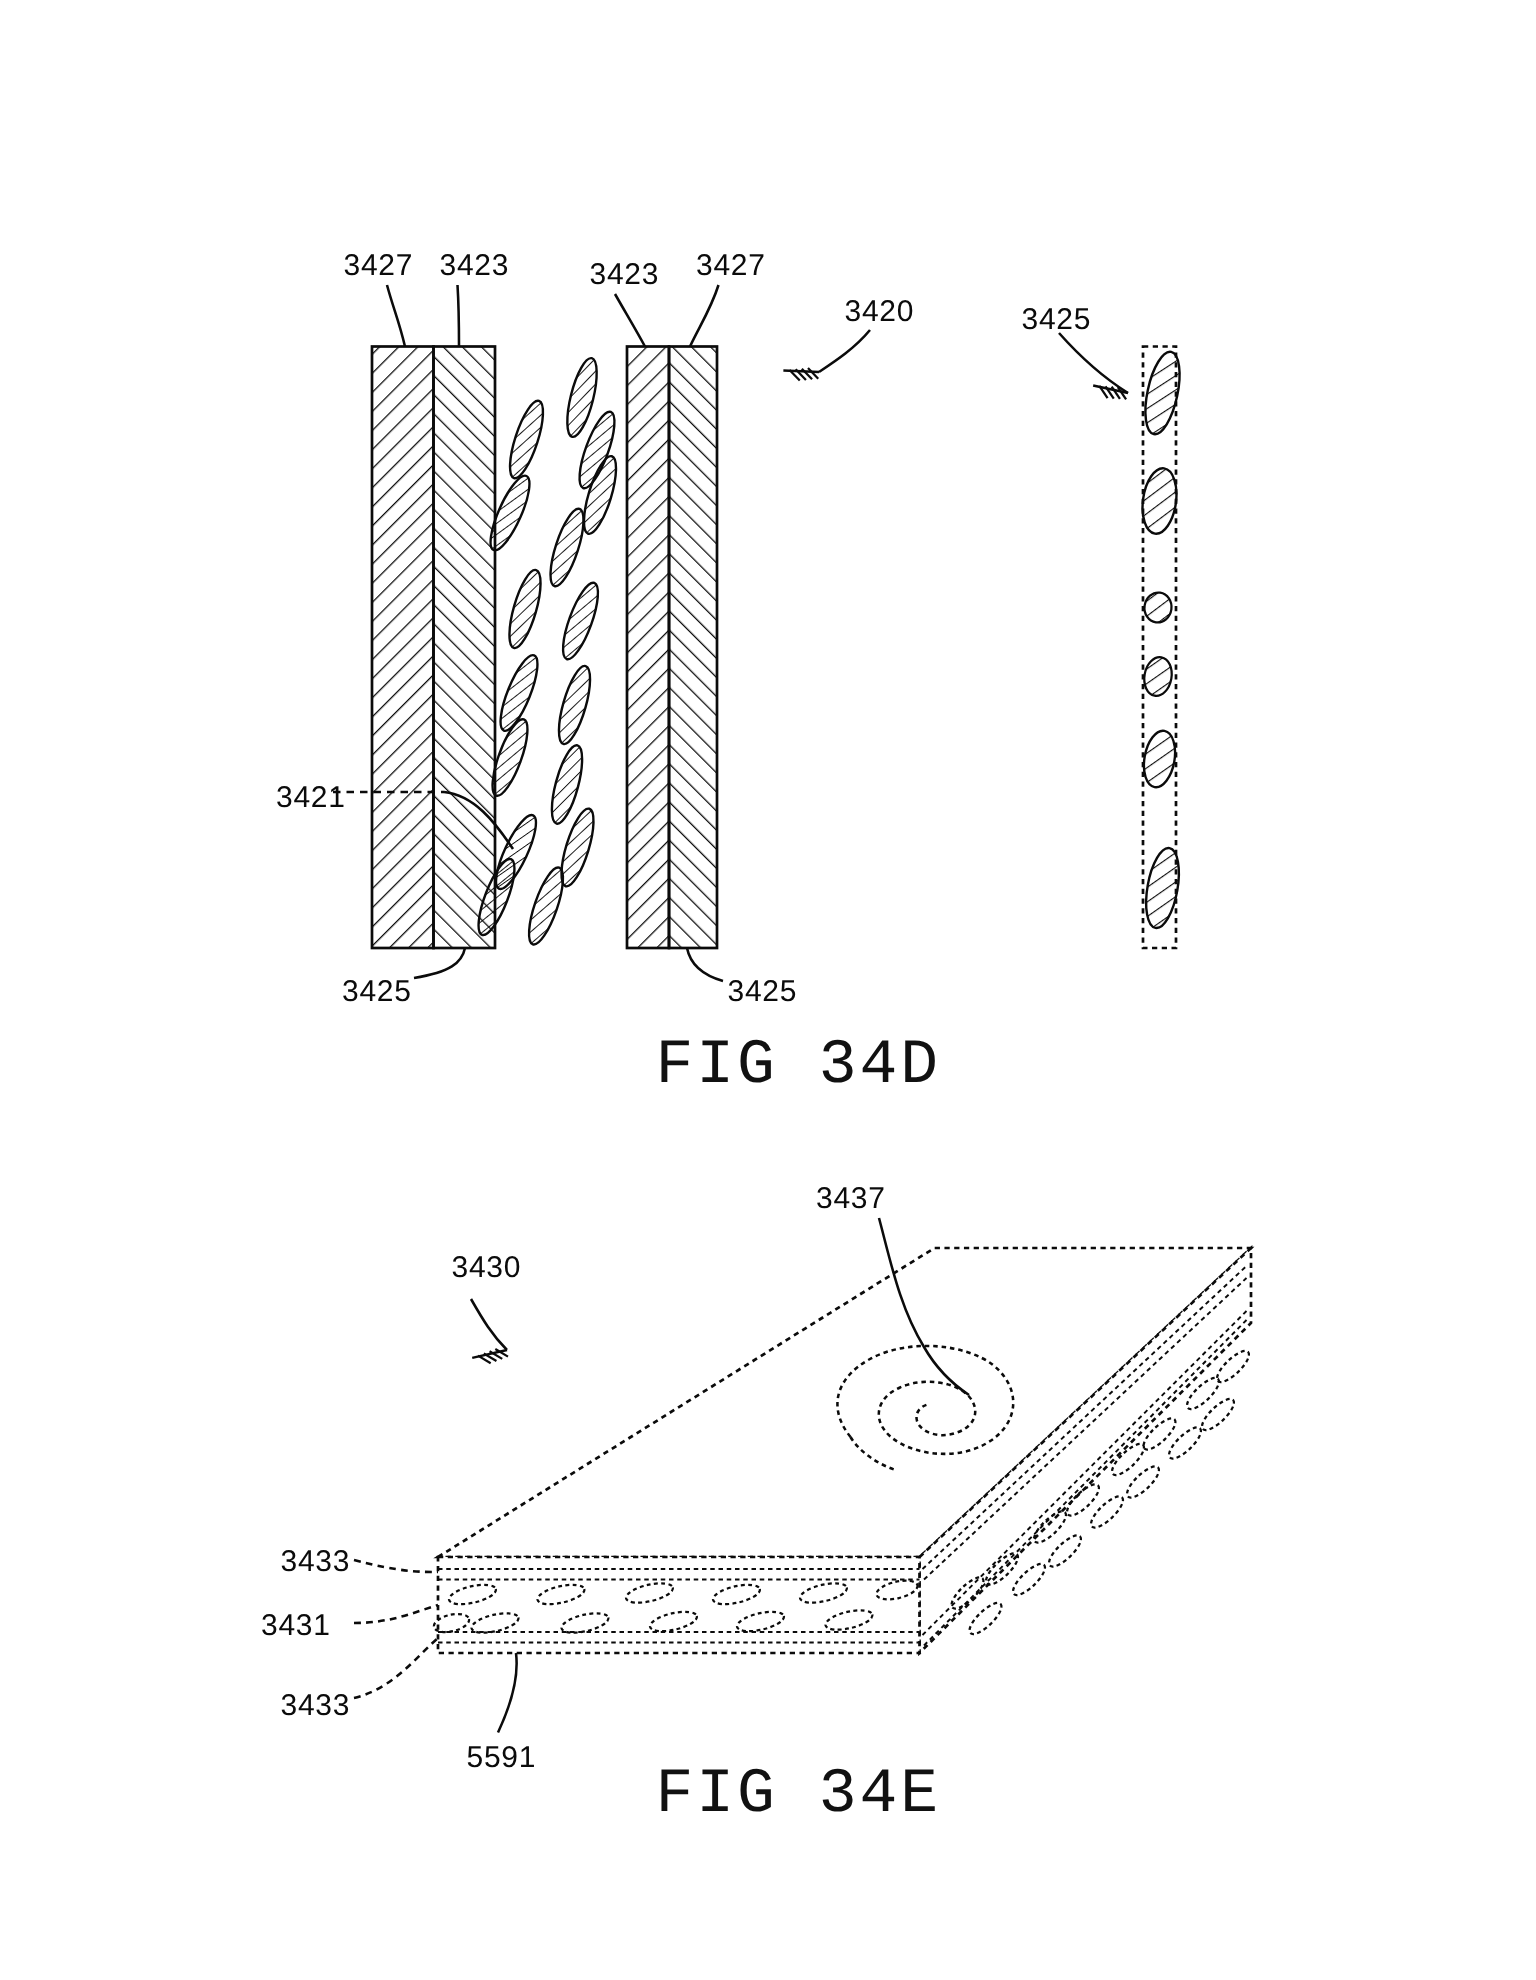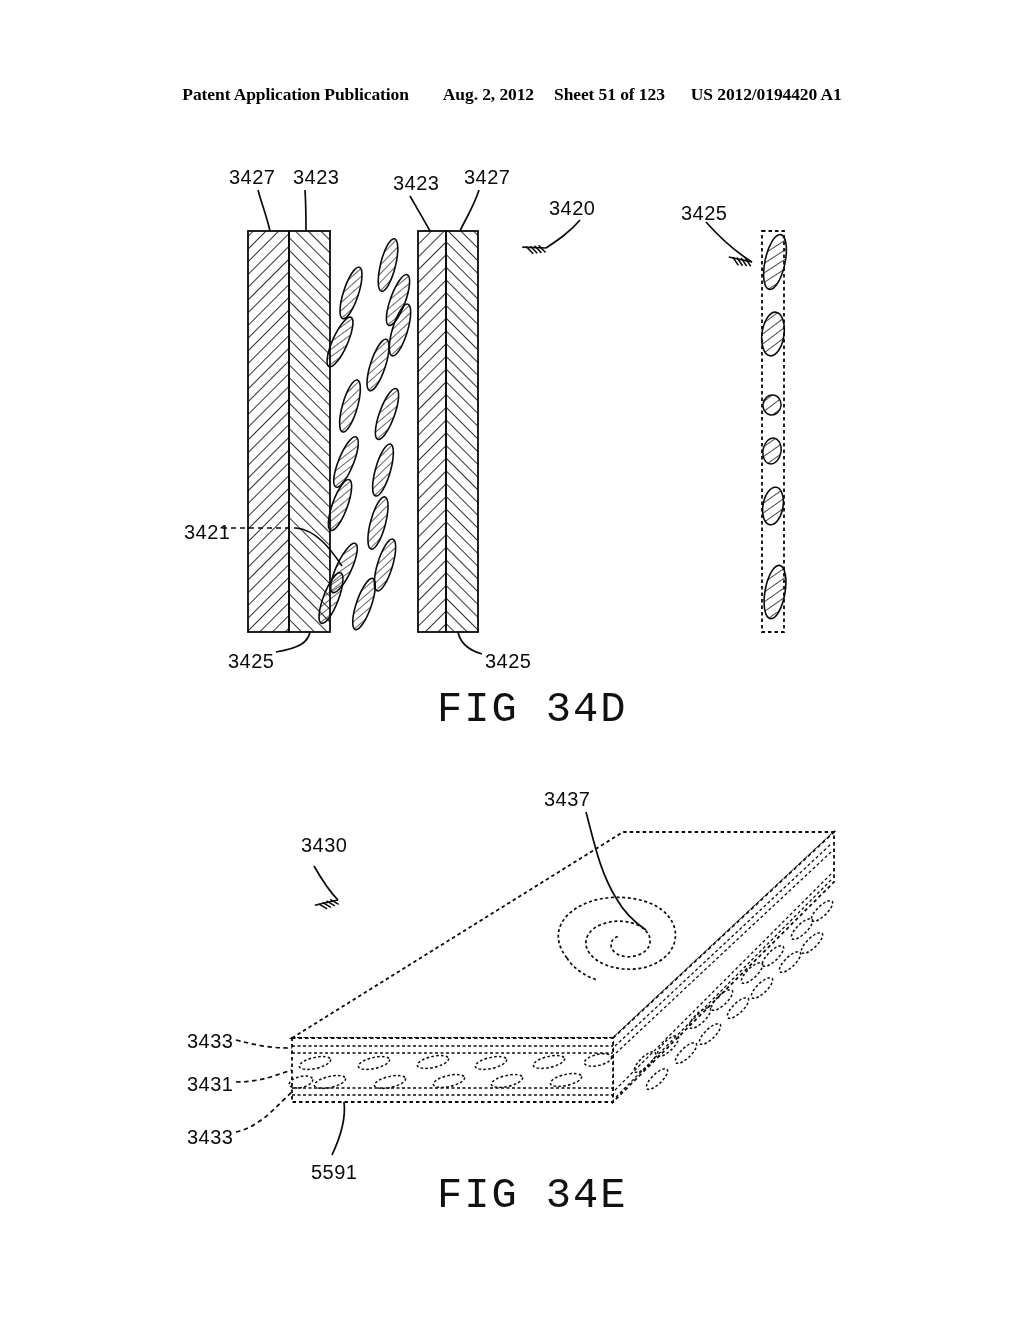--- a/index.html
+++ b/index.html
@@ -72,47 +72,38 @@
     width: 1024px;
     height: 1320px;
     pointer-events: none;
   }
 </style>
 </head>
 <body>
 
 <div id="sheet">
 
-  <div id="header">
-    <span class="h-item">Patent Application Publication</span>
-    <span class="gap-a"></span>
-    <span class="h-item">Aug. 2, 2012</span>
-    <span class="gap-b"></span>
-    <span class="h-item">Sheet 51 of 123</span>
-    <span class="gap-c"></span>
-    <span class="h-item">US 2012/0194420 A1</span>
-  </div>
 
   <div class="fig-caption" id="caption-34d">FIG 34D</div>
   <div class="fig-caption" id="caption-34e">FIG 34E</div>
 
   <div class="ref" style="left:229px; top:166px;">3427</div>
   <div class="ref" style="left:293px; top:166px;">3423</div>
   <div class="ref" style="left:393px; top:172px;">3423</div>
   <div class="ref" style="left:464px; top:166px;">3427</div>
-  <div class="ref" style="left:549px; top:197px;">3420</div>
+  <div class="ref" style="left:563px; top:197px;">3420</div>
   <div class="ref" style="left:681px; top:202px;">3425</div>
   <div class="ref" style="left:184px; top:521px;">3421</div>
   <div class="ref" style="left:228px; top:650px;">3425</div>
   <div class="ref" style="left:485px; top:650px;">3425</div>
 
   <div class="ref" style="left:544px; top:788px;">3437</div>
   <div class="ref" style="left:301px; top:834px;">3430</div>
   <div class="ref" style="left:187px; top:1030px;">3433</div>
-  <div class="ref" style="left:187px; top:1073px;text-align:right;">3431</div>
+  <div class="ref" style="left:174px; top:1073px;text-align:right;">3431</div>
   <div class="ref" style="left:187px; top:1126px;">3433</div>
   <div class="ref" style="left:311px; top:1161px;">5591</div>
 
   <svg class="overlay" viewBox="0 0 1024 1320">
     <defs>
 
       <pattern id="hatchR" width="9" height="9" patternUnits="userSpaceOnUse" patternTransform="rotate(45)">
         <line x1="0" y1="0" x2="0" y2="9" stroke="#0b0b0b" stroke-width="1.7"></line>
       </pattern>
 

